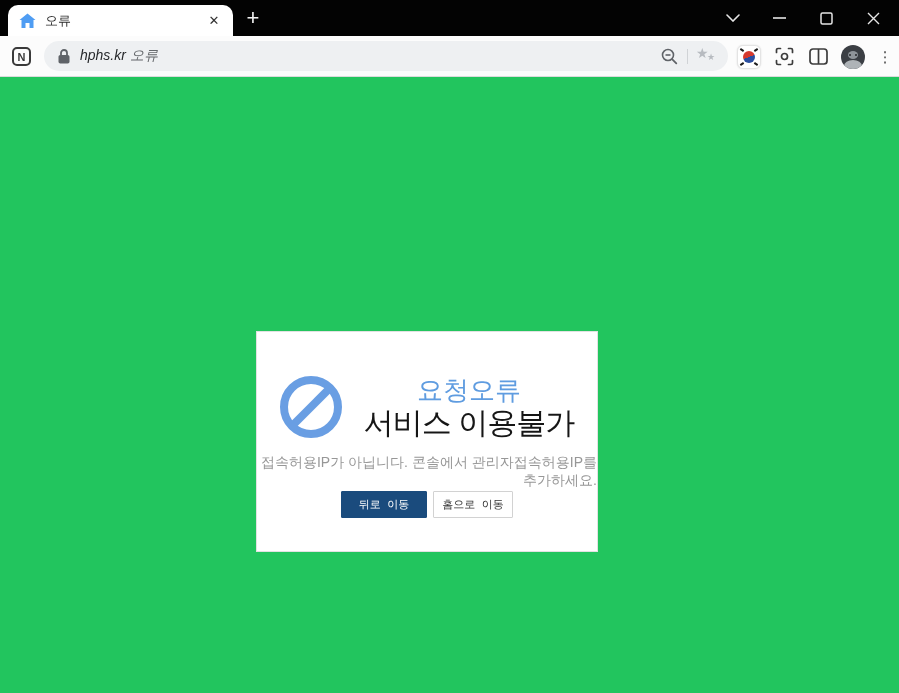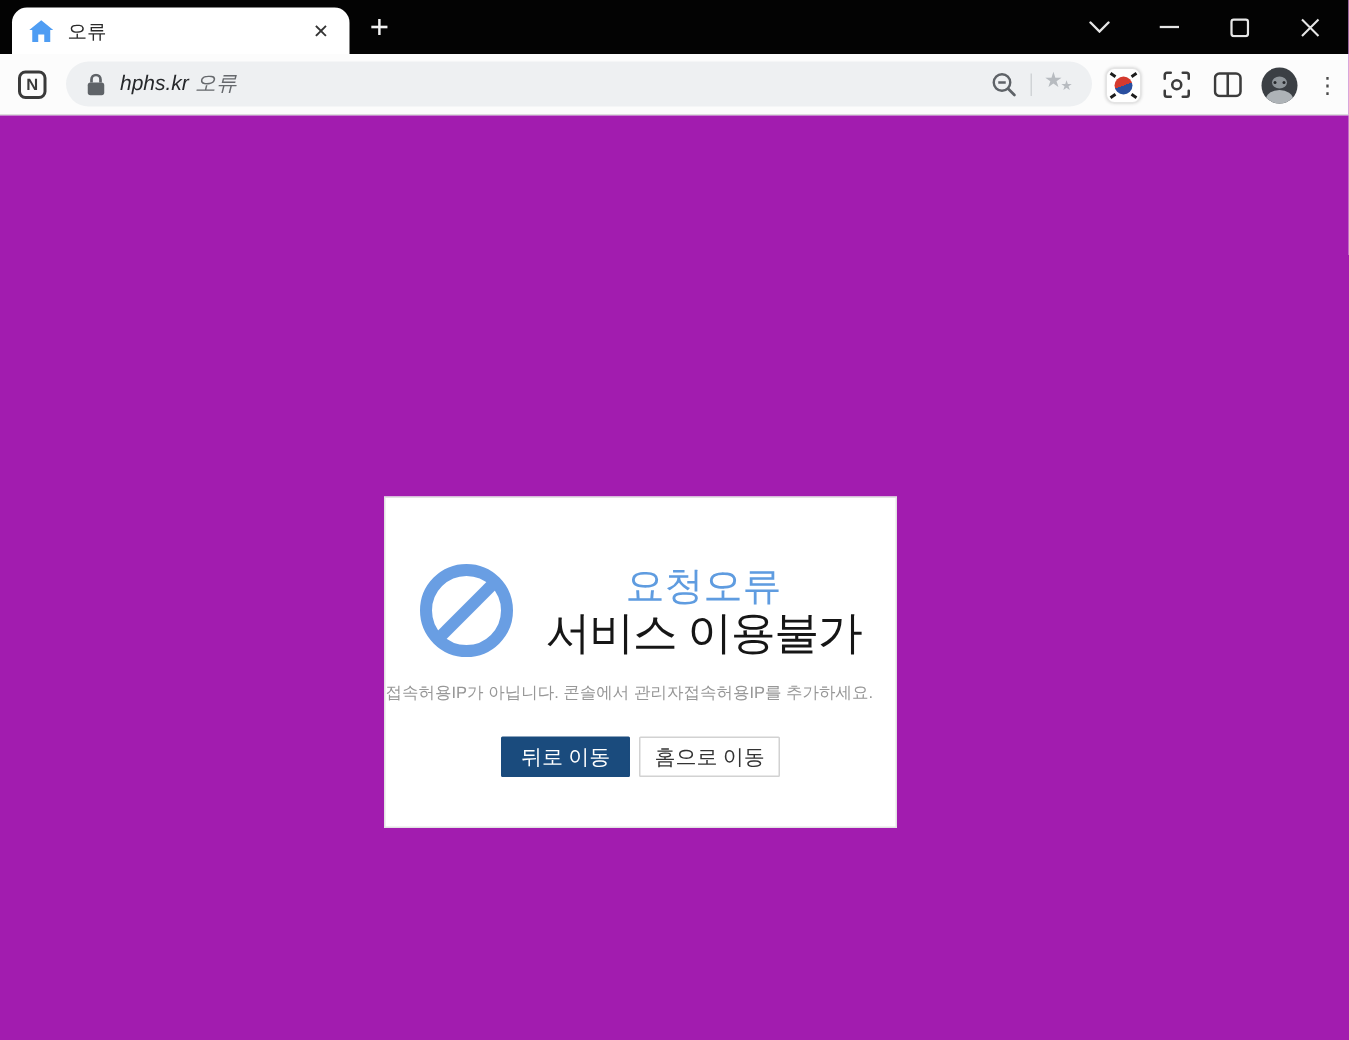--- a/index.html
+++ b/index.html
@@ -85,44 +85,44 @@
     border-radius:50%; background:#8f959a; }
   .avatar .eye { position:absolute; top:9px; width:2px; height:2px;
     border-radius:50%; background:#26282b; }
   .avatar .eye.l { left:8px; } .avatar .eye.r { left:14px; }
 
   .menu-btn { width:16px; height:24px; display:flex; align-items:center;
     justify-content:center; font-size:15px; color:#4a4a4a; cursor:pointer;
     letter-spacing:0; }
 
   
-  .content { position:relative; height:616px; background:#a21caf;padding-left:28px; }
+  .content { position:relative; height:616px; background:#22c55e;padding-left:28px; }
   .error-card {
     position:absolute; left:256px; top:254px; width:342px; height:221px;
     background:#ffffff; border:1px solid #e2e2e2;
   }
   .card-main { position:absolute; top:44px; left:0; right:0;
     display:flex; justify-content:center; align-items:center; gap:22px; }
   .ban-icon { width:62px; height:62px; position:relative; flex:none; }
   .ban-ring { position:absolute; inset:0; border:8px solid #699ee3;
     border-radius:50%; }
   .ban-bar { position:absolute; left:7px; top:27px; width:48px; height:8px;
     background:#699ee3; transform:rotate(-45deg); }
   .titles { text-align:center; }
   .err-title { font-size:26px; font-weight:400; color:#5f9ce0; line-height:1.1; }
   .err-sub { font-size:30px; font-weight:500; color:#161616;
     letter-spacing:-1px; margin-top:1px; line-height:1.1; }
   .err-desc { position:absolute; top:122px; left:0; right:0;
-    text-align:left; font-size:11px; color:#979797; }
+    text-align:right; font-size:14px; color:#979797; }
   .btn-row { position:absolute; top:159px; left:0; right:0;
     display:flex; justify-content:center; gap:6px; }
-  .btn { height:27px; font-size:14px; font-family:Liberation Serif, serif; cursor:pointer;
+  .btn { height:27px; font-size:11px; font-family:Liberation Mono, monospace; cursor:pointer;
     border-radius:1px; }
   .btn-back { width:86px; background:#1a4b7d; color:#ffffff; border:1px solid #1a4b7d; }
-  .btn-home { width:94px; background:#ffffff; color:#333333; border:1px solid #d2d2d2; }
+  .btn-home { width:80px; background:#ffffff; color:#333333; border:1px solid #d2d2d2; }
 </style>
 </head>
 <body>
 
 <div class="titlebar">
   <div class="tab">
     <svg class="tab-home" viewBox="0 0 17 16">
       <path d="M8.5 0.5 L16.5 7 L14.5 7 L14.5 15 L10.5 15 L10.5 10 L6.5 10 L6.5 15 L2.5 15 L2.5 7 L0.5 7 Z" fill="#4f9df3"></path>
     </svg>
     <span class="tab-title">오류</span>

